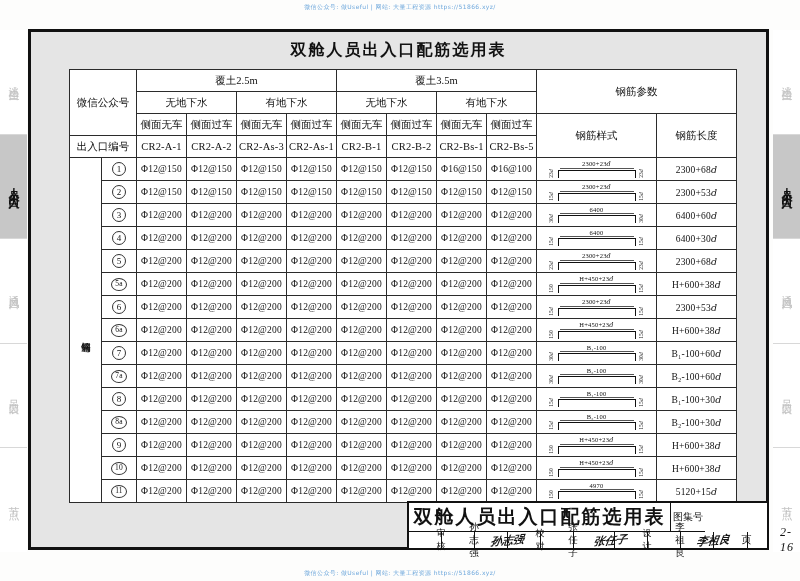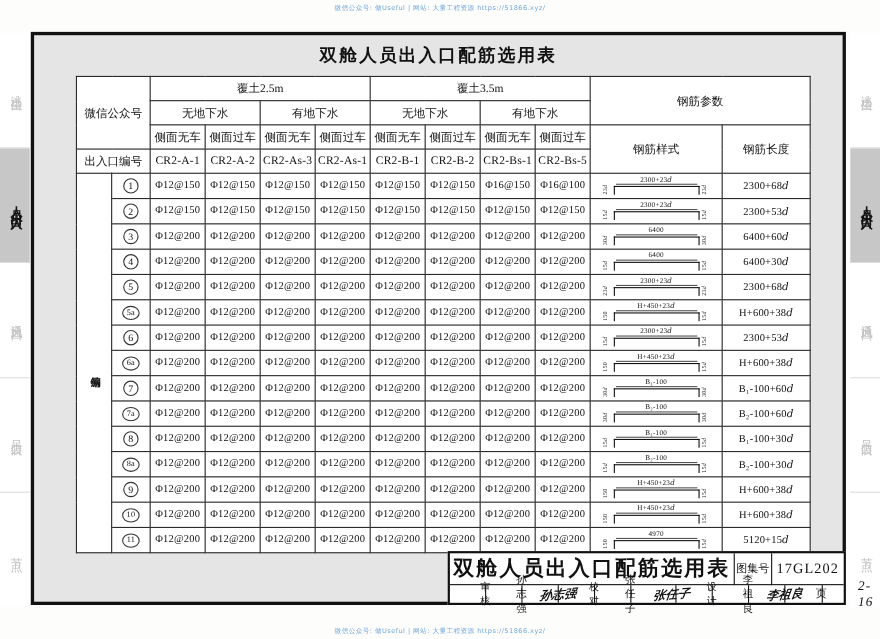--- a/index.html
+++ b/index.html
@@ -507,21 +507,20 @@
             </td>
             <td class="lencell">5120+15<i>d</i></td>
           </tr>
         </tbody>
     </table>
 
     <div class="tblock">
       <div class="tbrow r1">
         <div class="block-title">双舱人员出入口配筋选用表</div>
         <div class="atlas-label">图集号</div>
-        <div class="atlas-no">17GL202</div>
       </div>
       <div class="tbrow r2" id="signrow">
           <div style="width: 22px;">
             <span class="lbl">审核</span>
           </div>
           <div style="width: 30px;">
             <span class="nm">孙志强</span>
           </div>
           <div style="width: 32px;">
             <span class="sig">孙志强</span>

